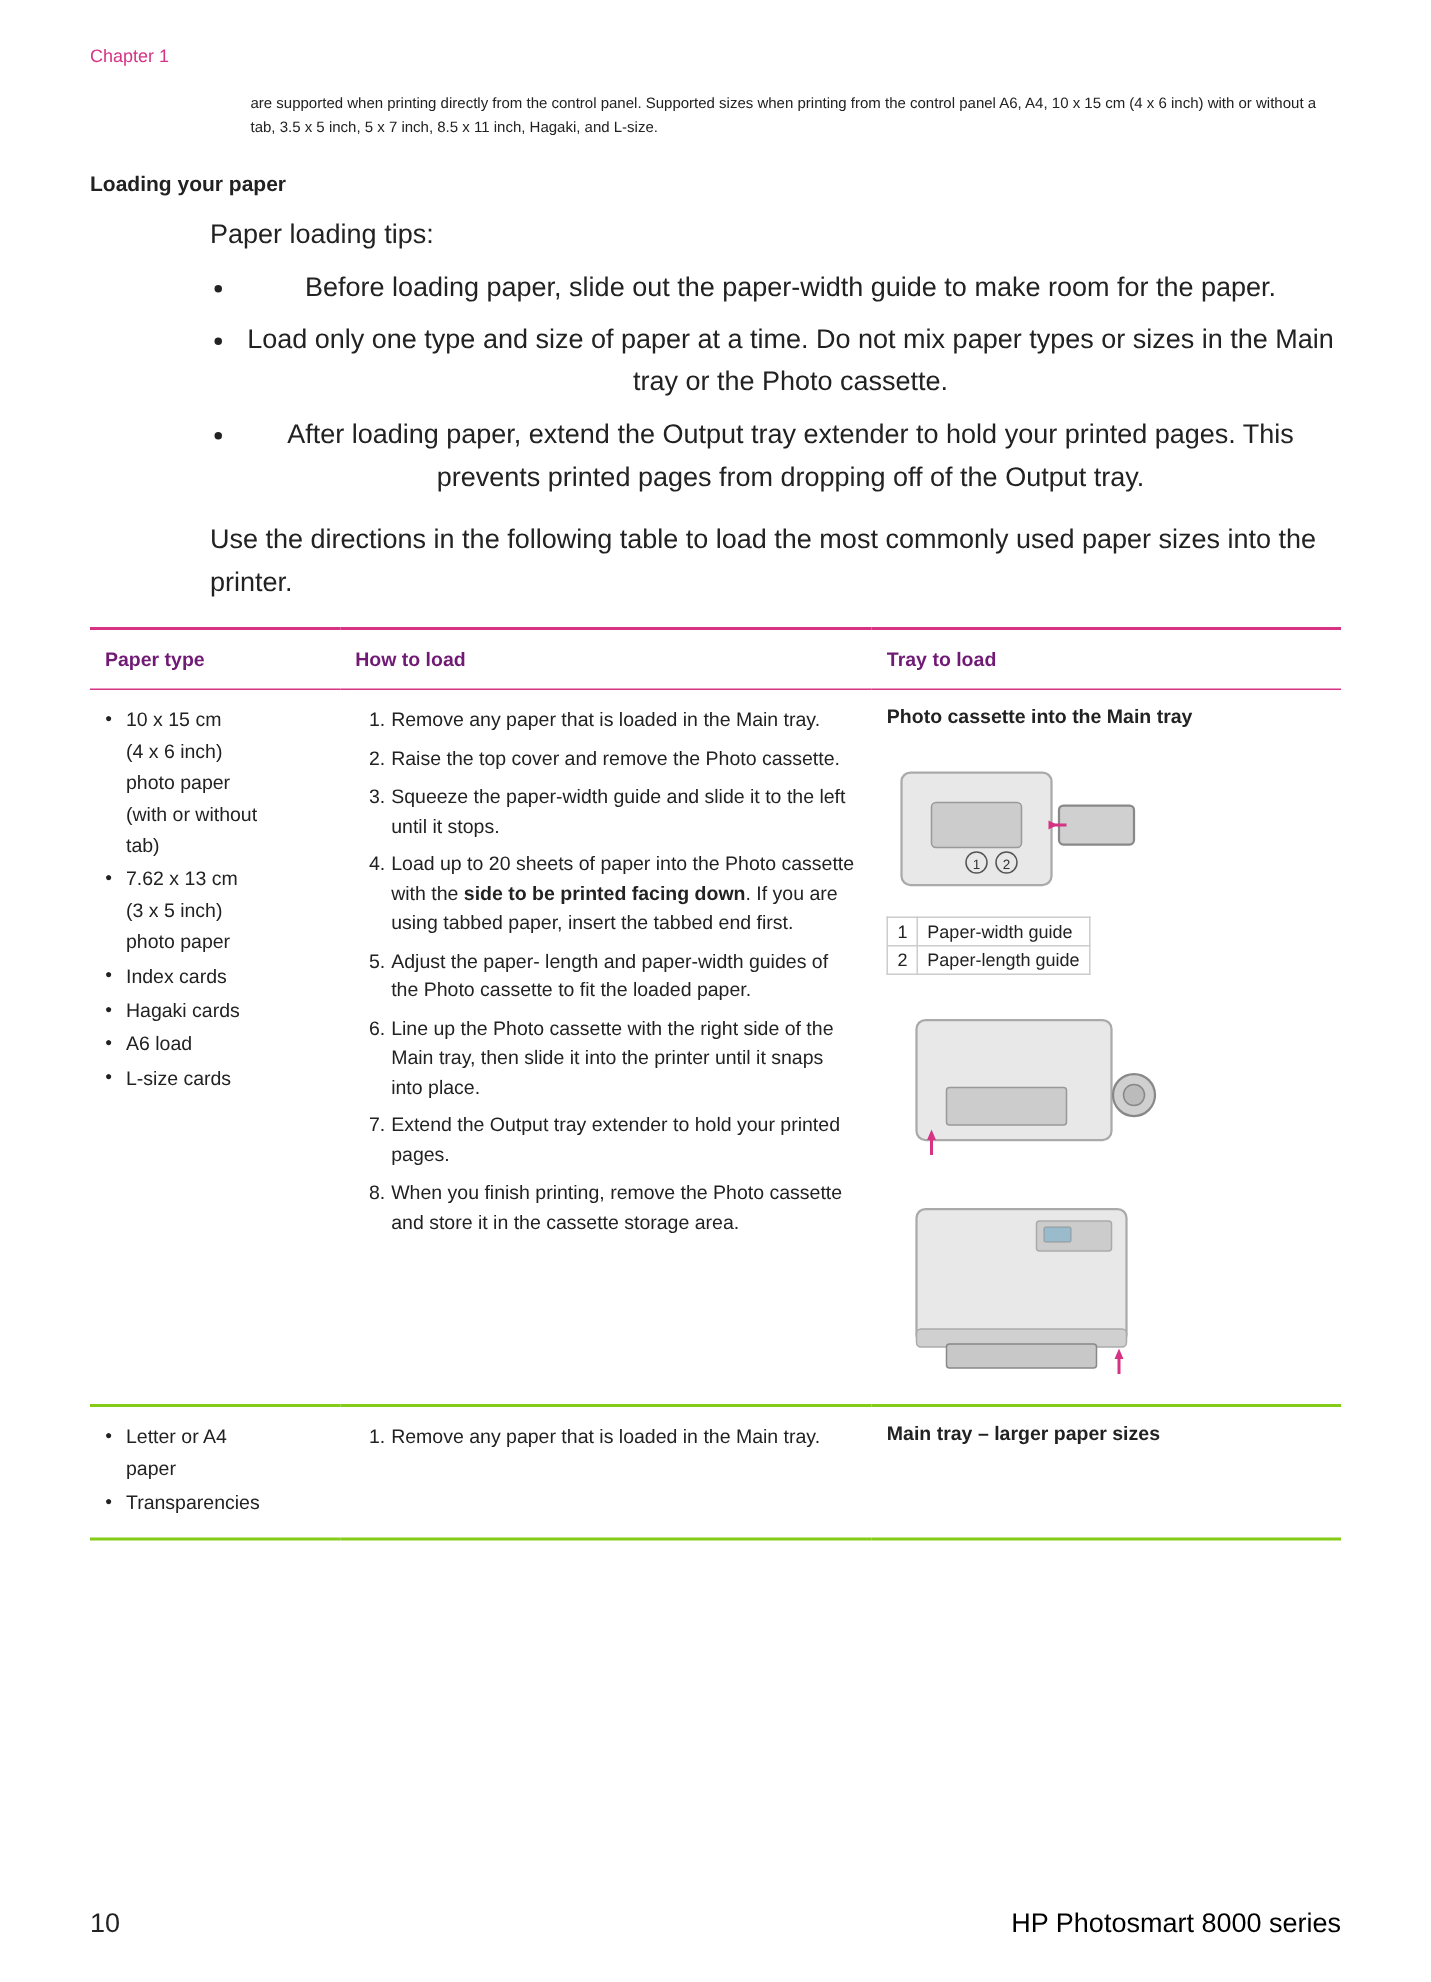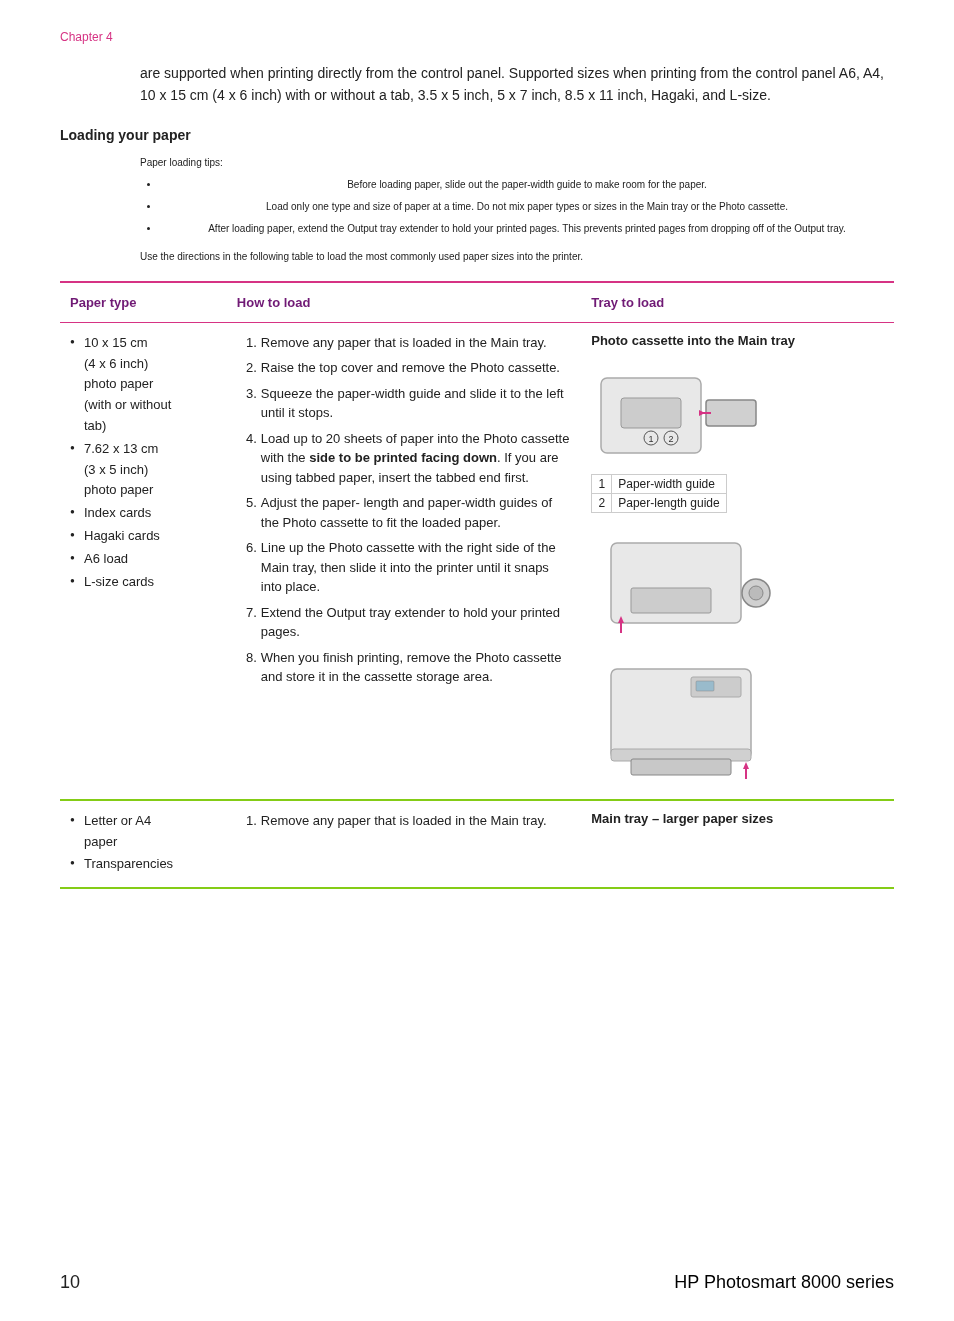--- a/index.html
+++ b/index.html
@@ -17,34 +17,34 @@
       min-height: 1321px;
       padding: 30px 60px 40px 60px;
       position: relative;
     }
     .chapter-label {
       color: #d63384;
       font-size: 12px;
       margin-bottom: 18px;
     }
     .intro-text {
-      margin-left: 80px;
+      margin-left: 107px;
       margin-bottom: 20px;
-      font-size: 14px;
+      font-size: 10px;
       line-height: 1.6;
     }
     .section-title {
       font-size: 14px;
       font-weight: bold;
       margin-bottom: 8px;
       margin-top: 10px;
     }
     .section-body {
       margin-left: 80px;
-      font-size: 10px;
+      font-size: 18px;
       line-height: 1.6;
     }
     .bullet-list {
       margin-left: 20px;
       margin-bottom: 12px;
       text-align: center;
     }
     .bullet-list li {
       list-style-type: disc;
       margin-bottom: 6px;
@@ -149,21 +149,21 @@
     }
     .footer-right {
       color: #000000;
     }
   </style>
 </head>
 <body>
 
 <div class="page">
 
-  <div class="chapter-label">Chapter 4</div>
+  <div class="chapter-label">Chapter 1</div>
 
   <div class="intro-text">are supported when printing directly from the control panel. Supported sizes when printing from the control panel A6, A4, 10 x 15 cm (4 x 6 inch) with or without a tab, 3.5 x 5 inch, 5 x 7 inch, 8.5 x 11 inch, Hagaki, and L-size.</div>
 
   <div class="section-title">Loading your paper</div>
 
   <div class="section-body">
     <div class="directions-text" style="margin-bottom:6px;">Paper loading tips:</div>
     <ul class="bullet-list">
       <li>Before loading paper, slide out the paper-width guide to make room for the paper.</li>
       <li>Load only one type and size of paper at a time. Do not mix paper types or sizes in the Main tray or the Photo cassette.</li>

